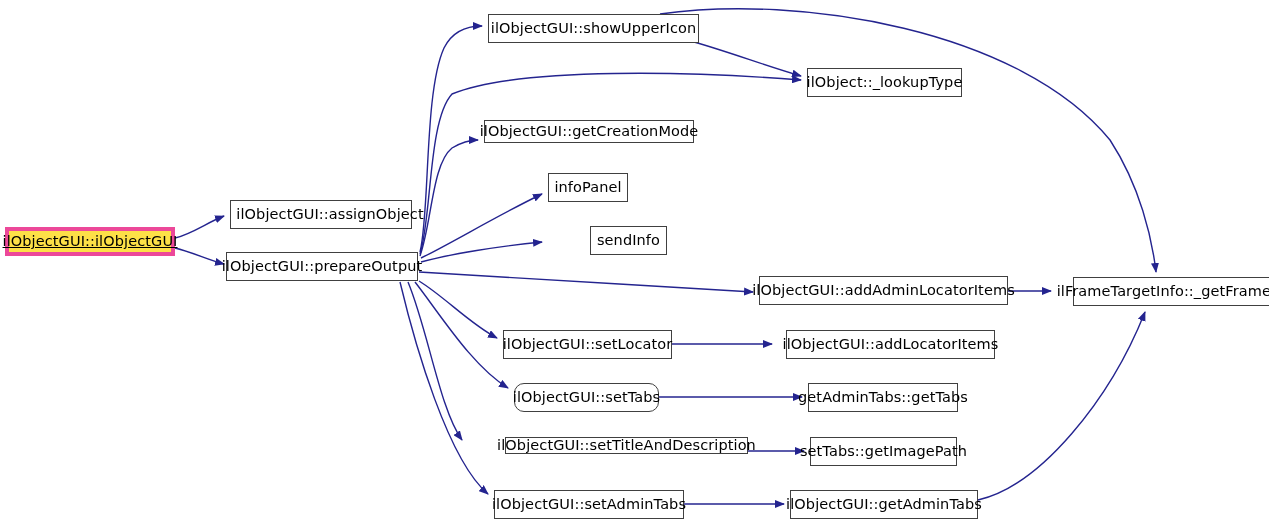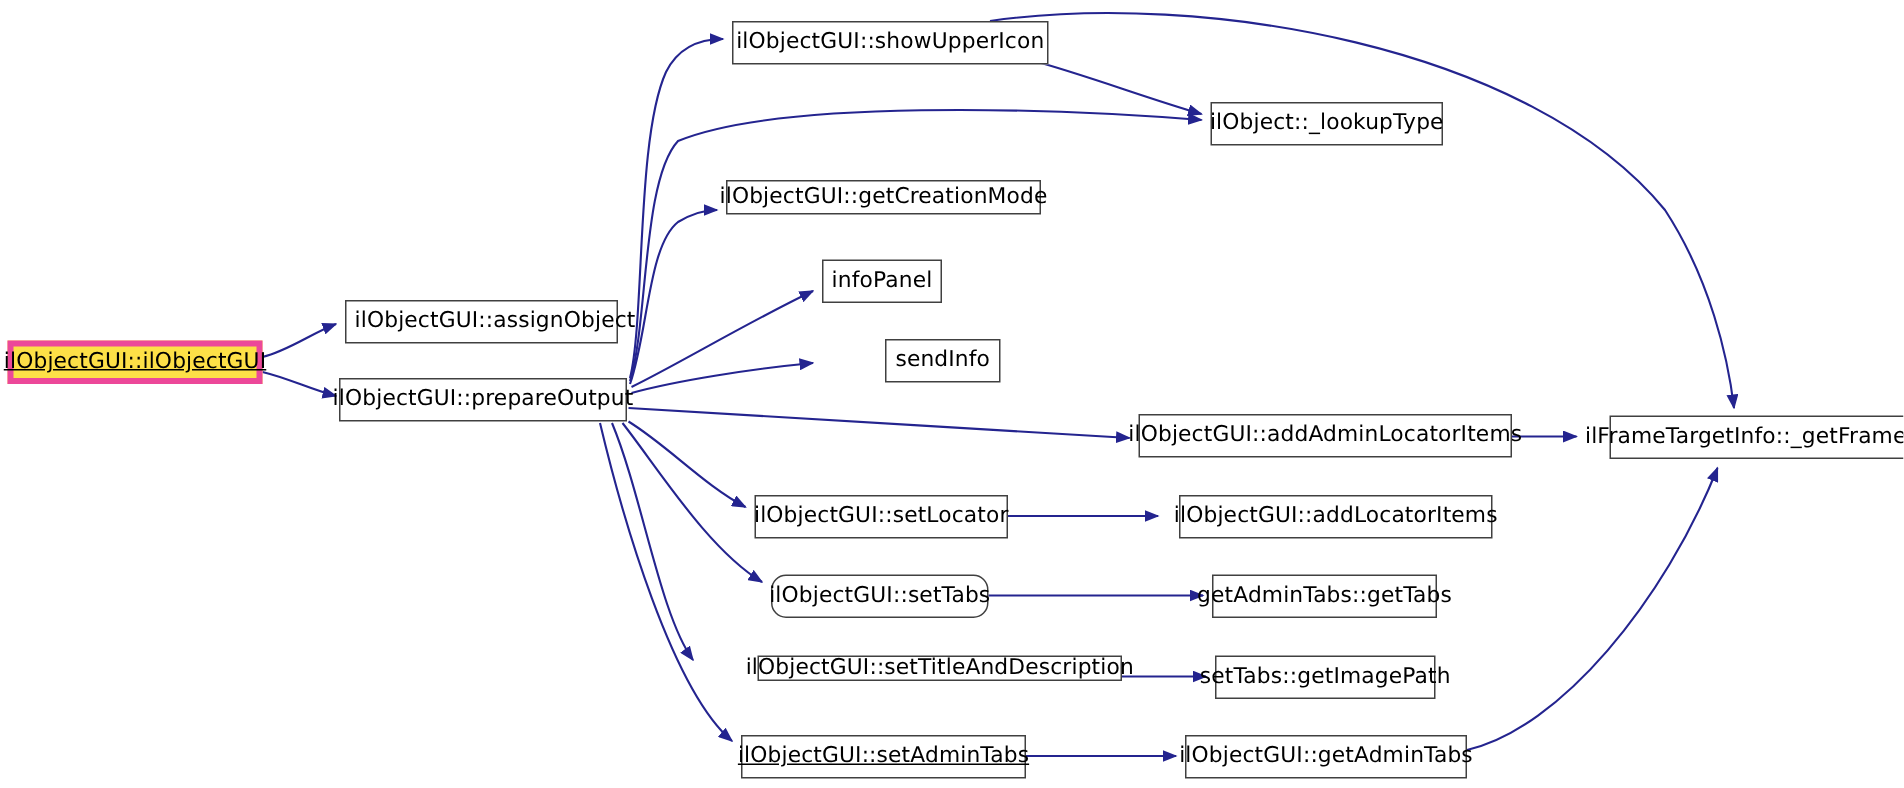--- a/index.html
+++ b/index.html
@@ -121,21 +121,21 @@
       </div>
       <div class="node" style="left: 808px; top: 383px; width: 150px; height: 29px;">
         <span class="node-label">getAdminTabs::getTabs</span>
       </div>
       <div class="node" style="left: 467px; top: 437px; width: 243px; height: 17px; margin-left: 38px;">
         <span class="node-label">ilObjectGUI::setTitleAndDescription</span>
       </div>
       <div class="node" style="left: 810px; top: 437px; width: 147px; height: 29px;">
         <span class="node-label">setTabs::getImagePath</span>
       </div>
-      <div class="node" style="left: 494px; top: 490px; width: 190px; height: 29px; text-decoration: underline;">
+      <div class="node" style="left: 494px; top: 490px; width: 190px; height: 29px;">
         <span class="node-label">ilObjectGUI::setAdminTabs</span>
       </div>
       <div class="node" style="left: 790px; top: 490px; width: 188px; height: 29px;">
         <span class="node-label">ilObjectGUI::getAdminTabs</span>
       </div>
       <div class="node" style="left: 1073px; top: 277px; width: 205px; height: 29px; justify-content: flex-end;">
         <span class="node-label">ilFrameTargetInfo::_getFrame</span>
       </div>
     </div>
 

